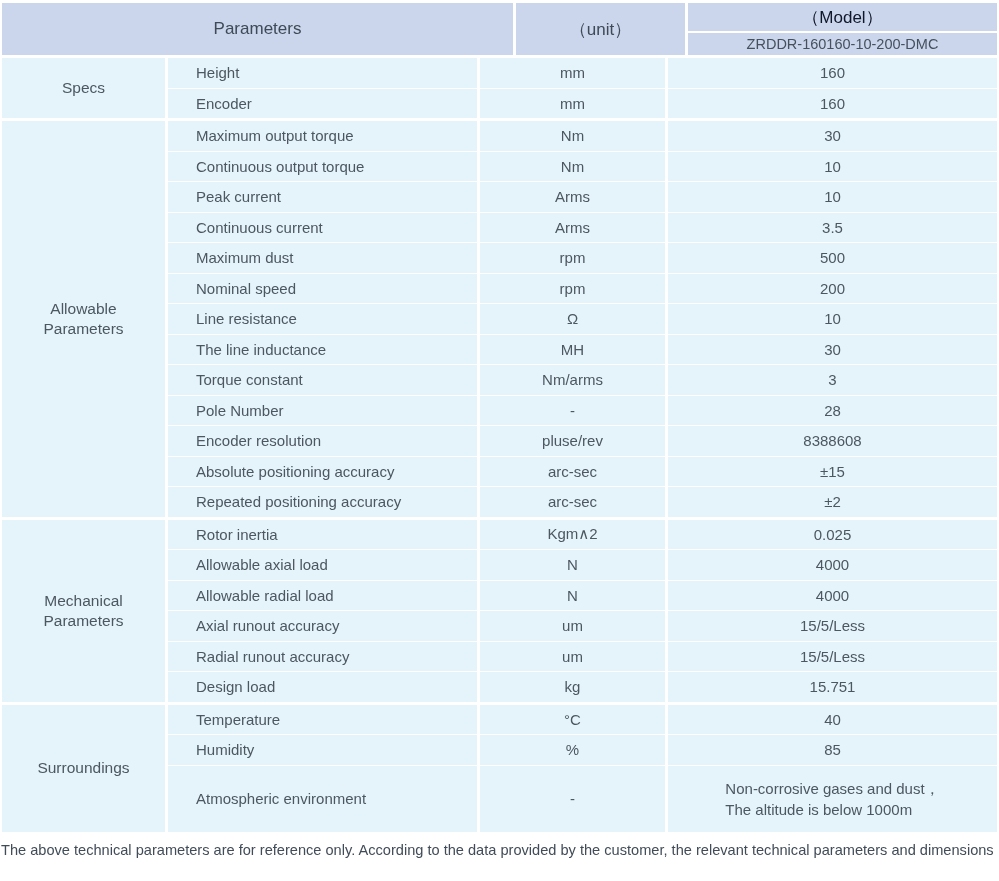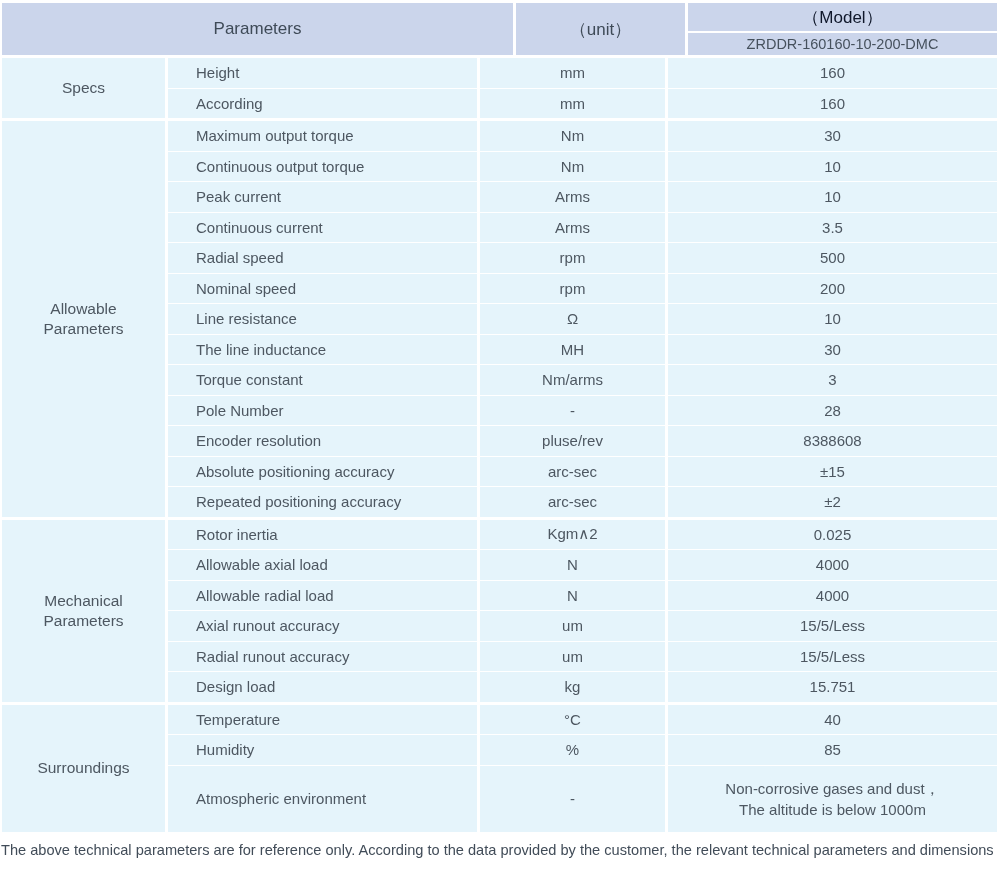--- a/index.html
+++ b/index.html
@@ -107,21 +107,20 @@
   }
   .unit {
     flex: none;
     width: 185px;
     justify-content: center;
     text-align: center;
   }
   .value {
     flex: 1;
     justify-content: center;
-    text-align: center;
     white-space: pre-line;
     line-height: 1.4;
   }
 
   
   .footer-note {
     margin: 10px 2px 0 1px;
     font-size: 14.6px;
     color: #414c58;
     white-space: nowrap;
@@ -144,21 +143,21 @@
 
   <div class="section">
     <div class="cat">Specs</div>
     <div class="rows">
       <div class="row">
         <div class="cell param">Height</div>
         <div class="cell unit">mm</div>
         <div class="cell value">160</div>
       </div>
       <div class="row">
-        <div class="cell param">According</div>
+        <div class="cell param">Encoder</div>
         <div class="cell unit">mm</div>
         <div class="cell value">160</div>
       </div>
     </div>
   </div>
 
   <div class="section">
     <div class="cat">Allowable Parameters</div>
     <div class="rows">
       <div class="row">
@@ -175,21 +174,21 @@
         <div class="cell param">Peak current</div>
         <div class="cell unit">Arms</div>
         <div class="cell value">10</div>
       </div>
       <div class="row">
         <div class="cell param">Continuous current</div>
         <div class="cell unit">Arms</div>
         <div class="cell value">3.5</div>
       </div>
       <div class="row">
-        <div class="cell param">Radial speed</div>
+        <div class="cell param">Maximum dust</div>
         <div class="cell unit">rpm</div>
         <div class="cell value">500</div>
       </div>
       <div class="row">
         <div class="cell param">Nominal speed</div>
         <div class="cell unit">rpm</div>
         <div class="cell value">200</div>
       </div>
       <div class="row">
         <div class="cell param">Line resistance</div>

